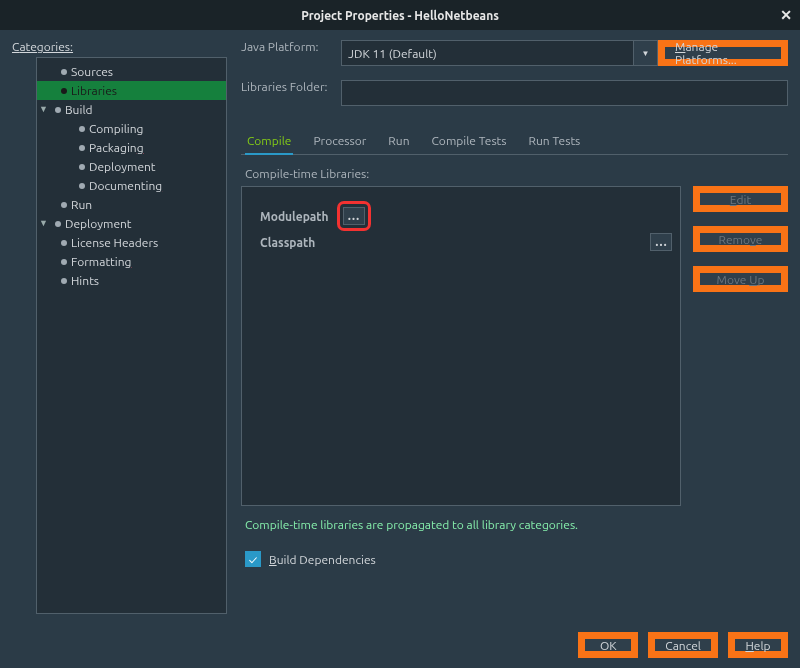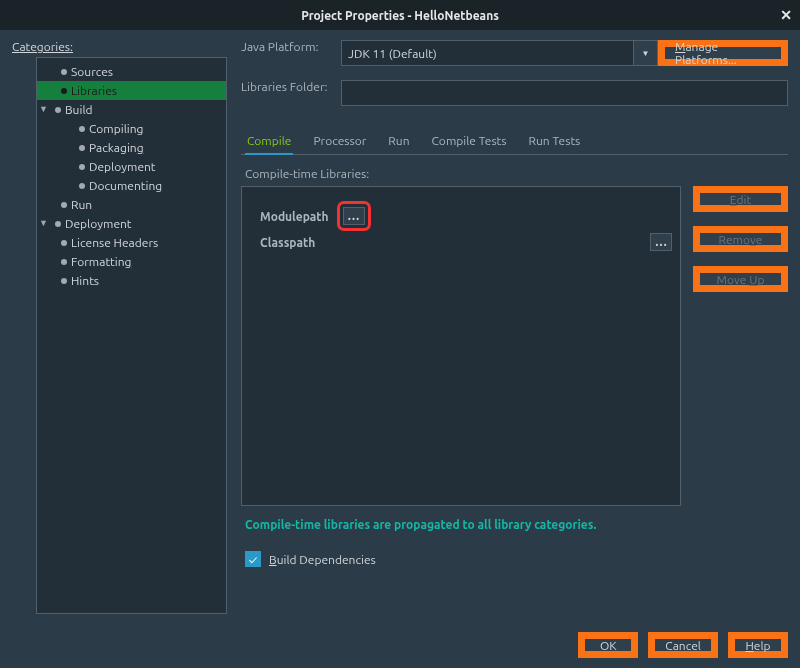--- a/index.html
+++ b/index.html
@@ -109,21 +109,21 @@
     border:1px solid #51606b; background:#2f3f4b;
     font-size:12px; line-height:12px; color:#cfd3d7;
     display:flex;align-items:center;justify-content:center;
   }
   .dots-highlight {
     border: 3px solid #f33231;
     border-radius: 7px;
     padding: 3px;
   }
   .lib-btns { width:95px; display:flex; flex-direction:column; gap:14px;}
-  .hint { color:#14b8a6; margin:12px 0 0 4px;font-weight:bold;}
+  .hint { color:#86efac; margin:12px 0 0 4px;}
   .checkbox-row { display:flex; align-items:center; gap:8px; margin-top:20px; margin-left:4px;}
   .chk {
     width:16px; height:16px; background:#2a99c8;
     display:flex;align-items:center;justify-content:center;
     color:#fff; font-size:12px;
   }
   .dialog-btns {
     display:flex; justify-content:flex-end; gap:10px;
     margin-top: 18px;
   }

